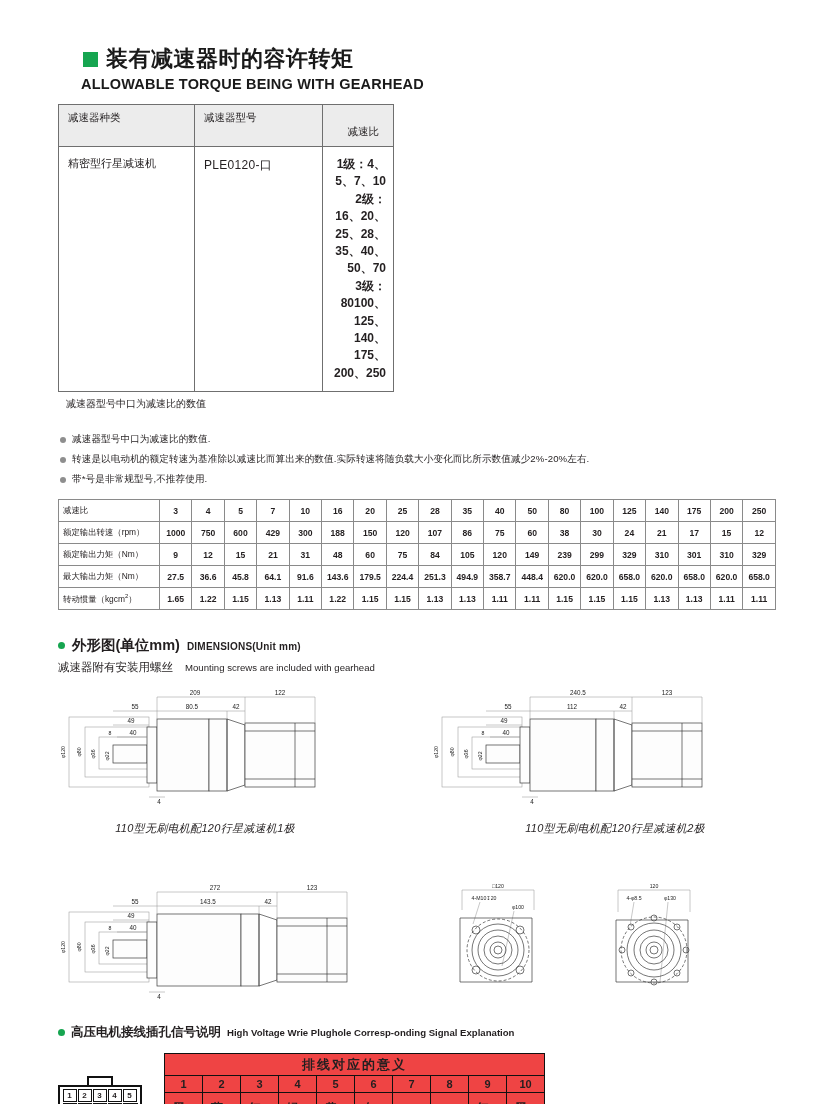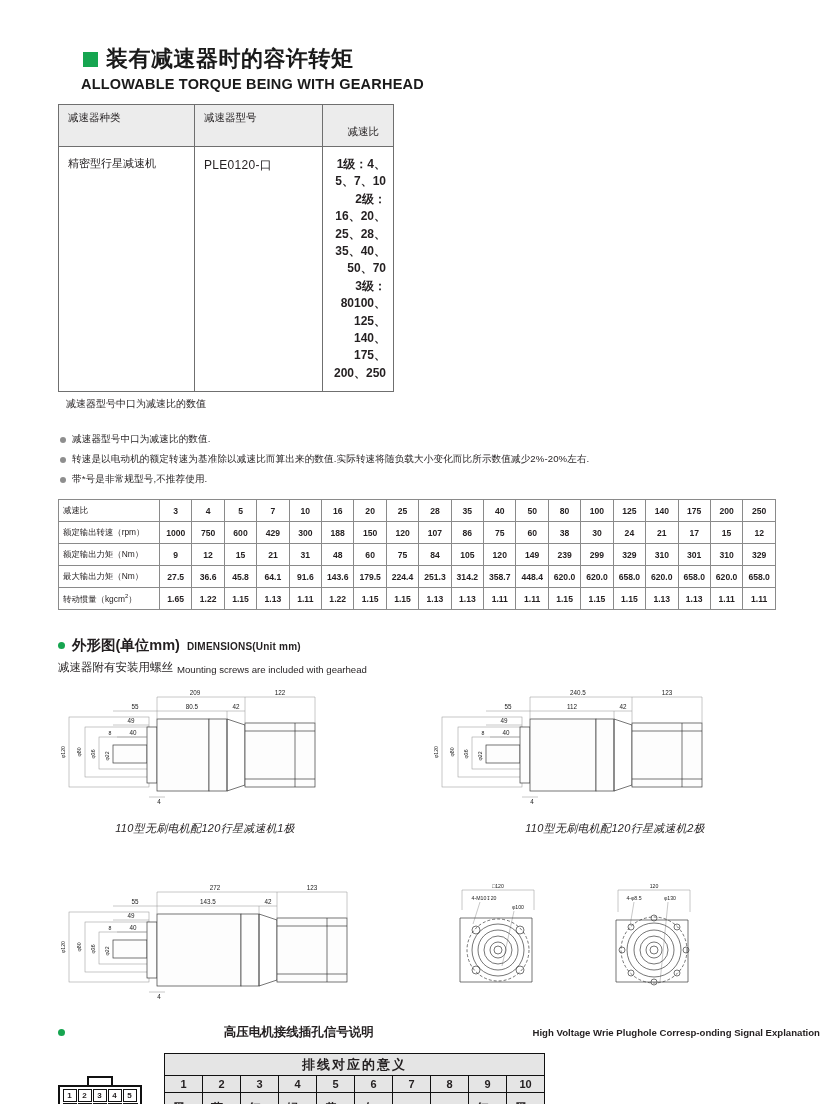--- a/index.html
+++ b/index.html
@@ -41,50 +41,50 @@
   .data-table { margin: 13px 0 0 58px; border-collapse: collapse; width: 718px; table-layout: fixed; }
   .data-table td { border: 1px solid #8a8a8a; font-size: 8.6px; text-align: center; height: 22px; font-weight: bold; }
   .data-table td.lbl { text-align: left; padding-left: 4px; width: 101px; font-weight: normal; font-size: 8.4px; }
   .data-table sup { font-size: 6px; }
 
   
   .dim-head { display: flex; align-items: baseline; gap: 7px; margin: 26px 0 0 58px; }
   .dot-green { width: 7px; height: 7px; border-radius: 50%; background: #16a550; flex: none; align-self: center; }
   .dim-cn { font-size: 14.5px; font-weight: bold; }
   .dim-en { font-size: 10px; font-weight: bold; letter-spacing: 0.2px; }
-  .dim-sub { margin: 5px 0 12px 58px; display: flex; align-items: flex-end; gap: 4px; }
+  .dim-sub { margin: 5px 0 12px 58px; display: flex; align-items: center; gap: 12px; }
   .dim-sub-cn { font-size: 11.5px; }
   .dim-sub-en { font-size: 9.6px; }
 
   
   .draw-row { position: relative; }
   .cap { text-align: center; font-size: 11px; letter-spacing: 0.3px; font-style: italic; }
   svg { display: block; }
   .ln { stroke: #3b3b3b; stroke-width: 0.7; fill: none; }
   .lnl { stroke: #9a9a9a; stroke-width: 0.55; fill: none; }
   .fil { fill: #fdfdfd; stroke: #3b3b3b; stroke-width: 0.7; }
   .dimtxt { font-family: "Liberation Sans", sans-serif; font-size: 6.3px; fill: #222; }
   .dimtxt-s { font-family: "Liberation Sans", sans-serif; font-size: 5.2px; fill: #222; }
 
   
-  .sig-head { display: flex; align-items: baseline; gap: 6px; margin: 22px 0 0 58px; justify-content: space-between; }
+  .sig-head { display: flex; align-items: baseline; gap: 6px; margin: 22px 0 0 58px; }
   .sig-cn { font-size: 12.5px; font-weight: bold; }
   .sig-en { font-size: 9.6px; font-weight: bold; }
 
   .sig-wrap { display: flex; align-items: center; margin: 12px 0 0 58px; gap: 22px; }
   .connector { width: 84px; }
   .conn-tab { width: 26px; height: 9px; border: 2px solid #111; border-bottom: none; margin: 0 auto; background: #fff; }
   .conn-body { border: 2px solid #111; padding: 2px; display: inline-block; background: #fff; }
   .conn-row { display: flex; }
   .conn-cell { width: 14px; height: 13px; border: 1px solid #111; margin: 0.5px; font-size: 8px; display: flex;
                align-items: center; justify-content: center; font-weight: bold; background: #fff; }
   .conn-cell.w { width: 15px; font-size: 7px; }
 
   .sig-table { border-collapse: collapse; }
-  .sig-table td { border: 1.4px solid #111; text-align: center; background: #e5e5e5; }
+  .sig-table td { border: 1.4px solid #111; text-align: center; background: #ef4444; }
   .sig-table tr.t-title td { height: 22px; font-size: 13px; font-weight: bold; letter-spacing: 2px; }
   .sig-table tr.t-num td { height: 17px; font-size: 11px; font-weight: bold; width: 38px; }
   .sig-table tr.t-color td { height: 32px; font-size: 12px; font-weight: bold; }
   .sig-table tr.t-color td .sm { font-size: 5.5px; font-weight: bold; }
   .sig-table tr.t-color td.two { font-size: 8px; line-height: 1.15; font-weight: bold; }
   .sig-table tr.t-sig td { height: 18px; font-size: 11px; font-weight: bold; }
   .sig-table tr.t-sig td.tiny { font-size: 7px; }
 </style>
 </head>
 <body>
@@ -206,21 +206,21 @@
       <td class="lbl">最大输出力矩（Nm）</td>
       <td>27.5</td>
       <td>36.6</td>
       <td>45.8</td>
       <td>64.1</td>
       <td>91.6</td>
       <td>143.6</td>
       <td>179.5</td>
       <td>224.4</td>
       <td>251.3</td>
-      <td>314.2</td>
+      <td>494.9</td>
       <td>358.7</td>
       <td>448.4</td>
       <td>620.0</td>
       <td>620.0</td>
       <td>658.0</td>
       <td>620.0</td>
       <td>658.0</td>
       <td>620.0</td>
       <td>658.0</td>
     </tr>

